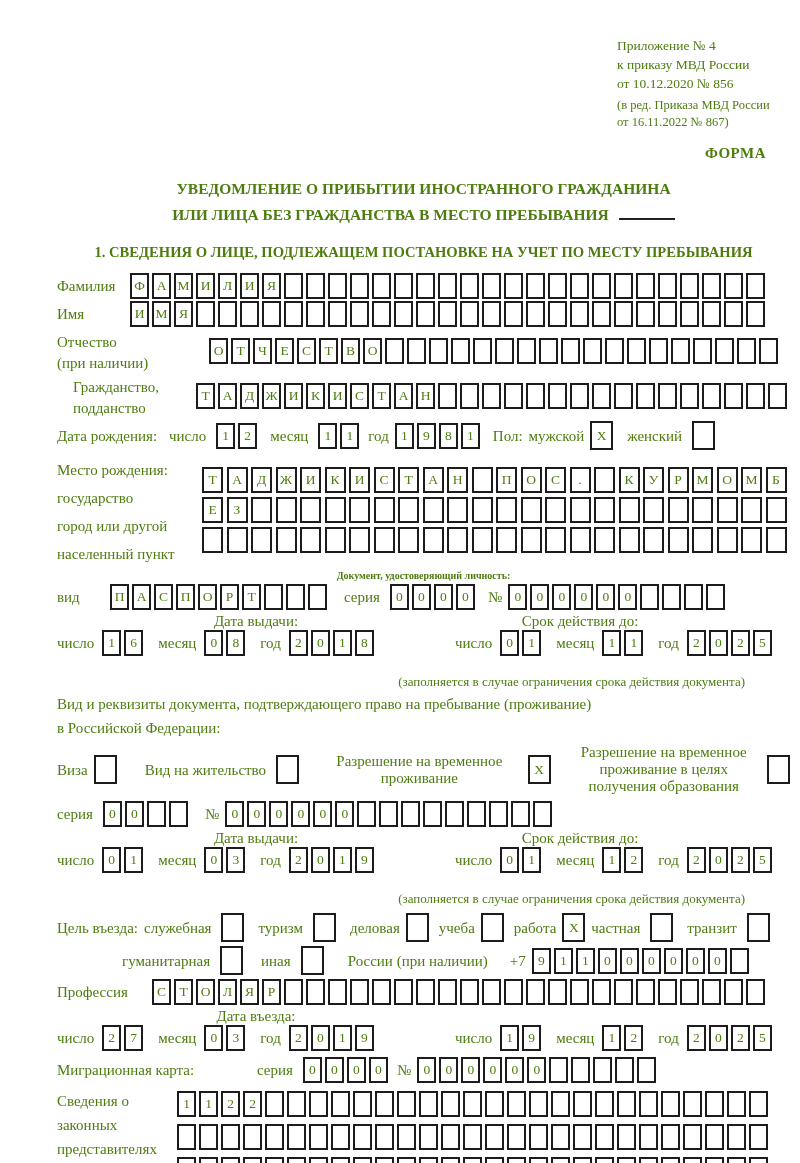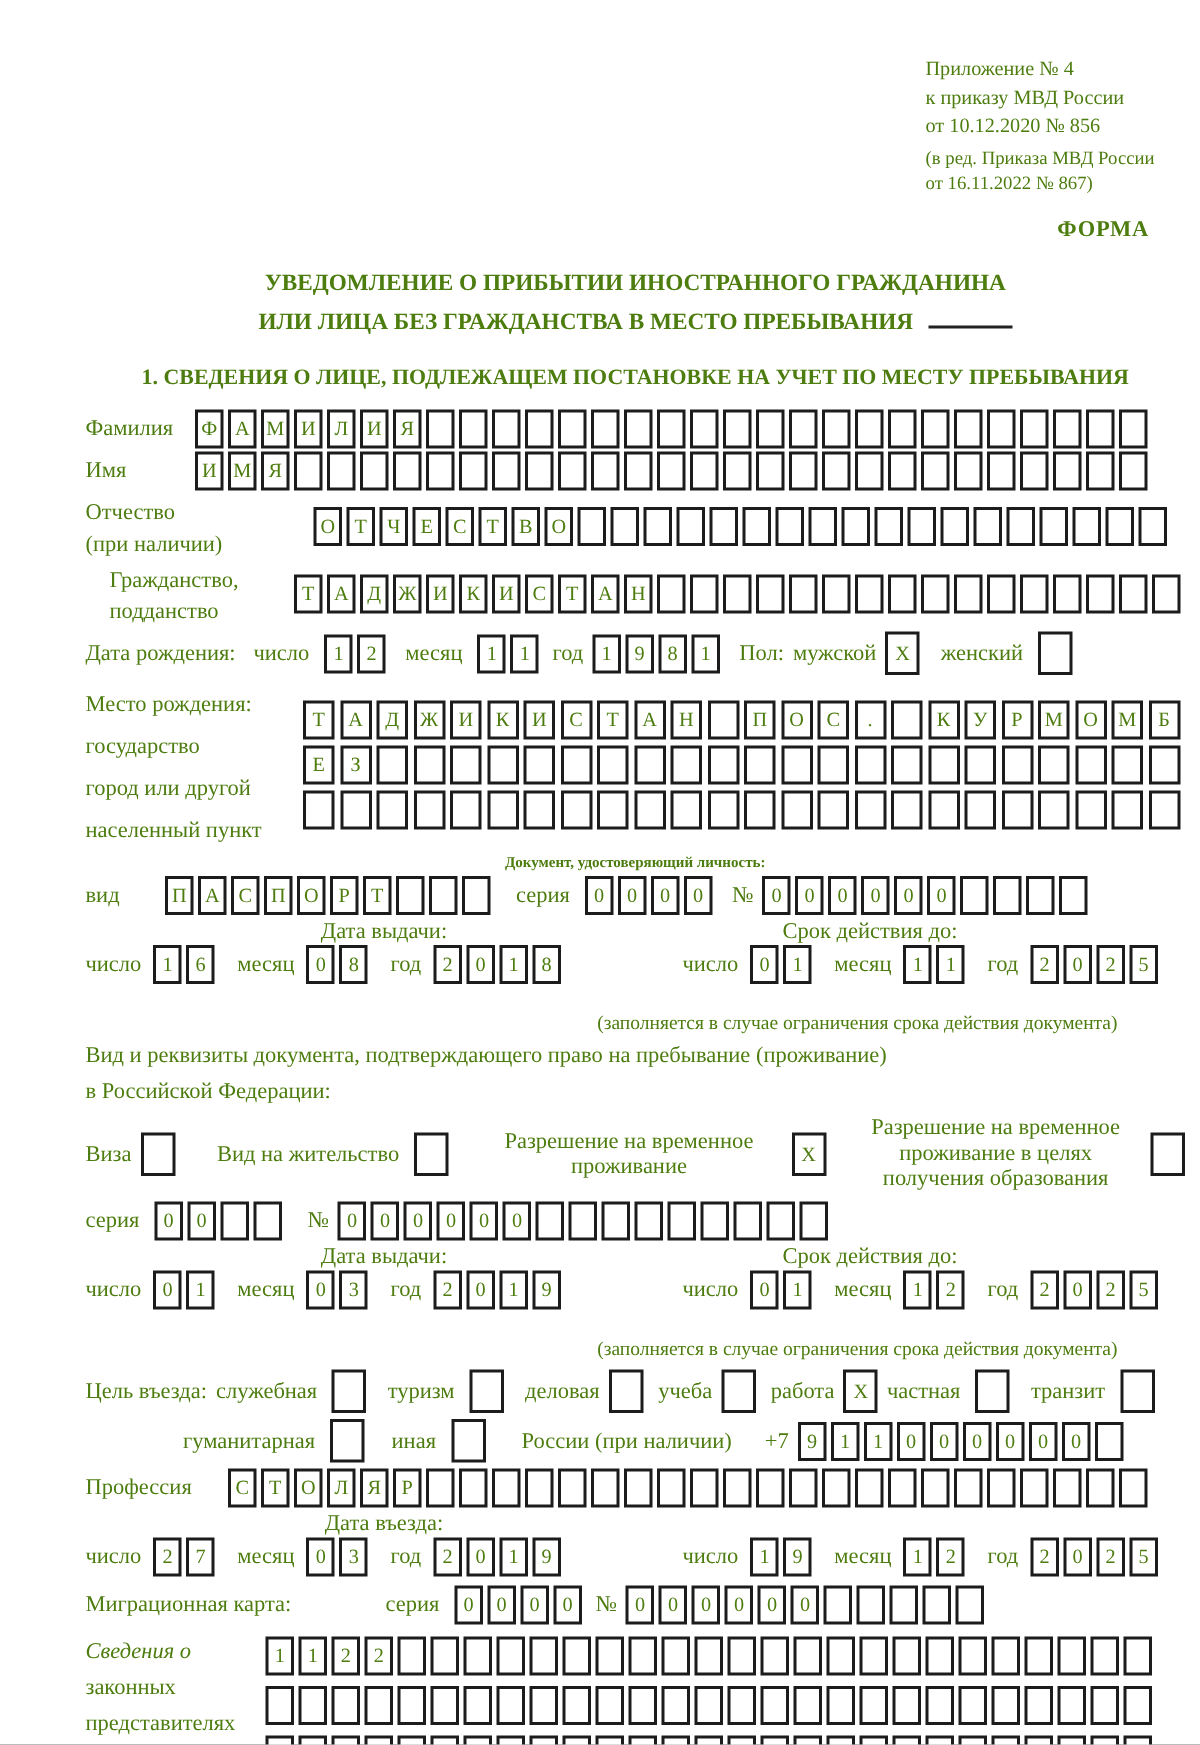--- a/index.html
+++ b/index.html
@@ -667,21 +667,21 @@
           <span class="cell"></span>
           <span class="cell"></span>
           <span class="cell"></span>
           <span class="cell"></span>
           <span class="cell"></span>
         </span>
     </div>
 
     <div class="row" style="margin-top:6px;">
       <span class="lbl-col" style="width:120px;">
-        <span class="sub" style="line-height:24px;font-style:italic;">Сведения о</span><br>
+        <span class="sub" style="line-height:24px;">Сведения о</span><br>
         <span class="sub" style="line-height:24px;">законных</span><br>
         <span class="sub" style="line-height:24px;">представителях</span><br>
         <span class="sub" style="line-height:24px;">(родителях,</span><br>
         <span class="sub" style="line-height:24px;">усыновителях,</span><br>
         
       </span>
       <span class="bp-rows">
         <span class="cells" style="margin-bottom:7px;">
             <span class="cell">1</span>
             <span class="cell">1</span>

